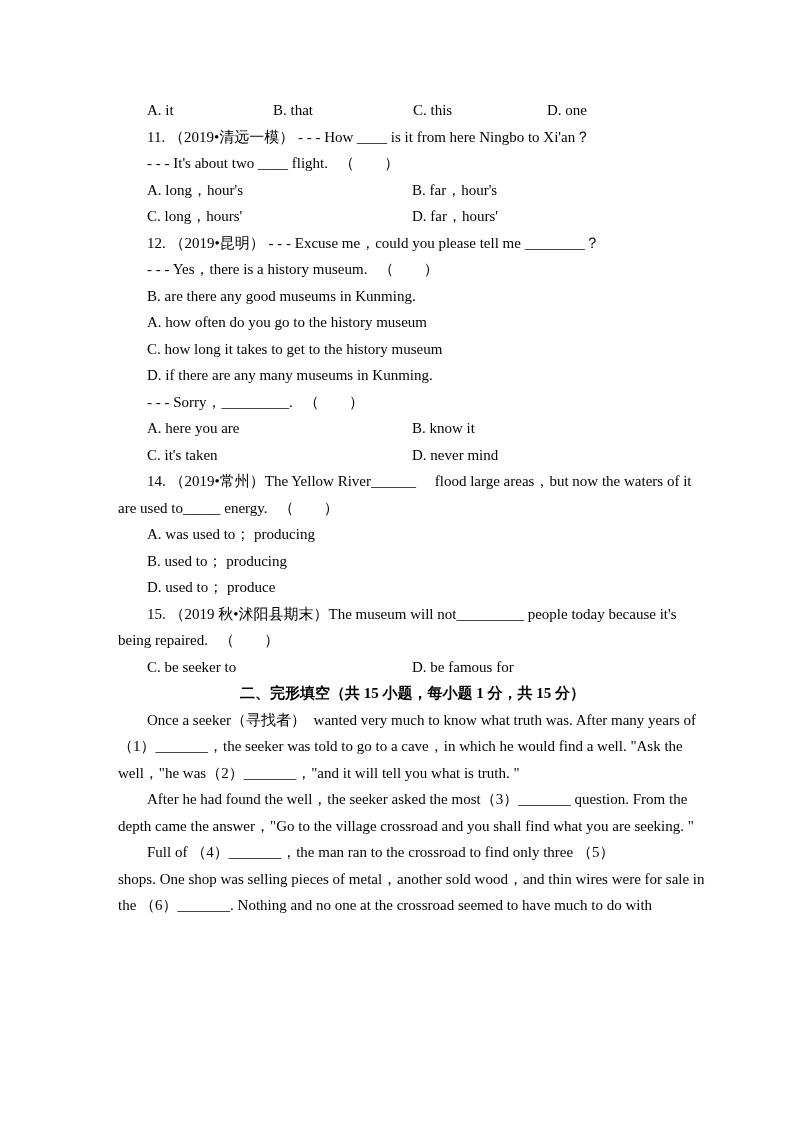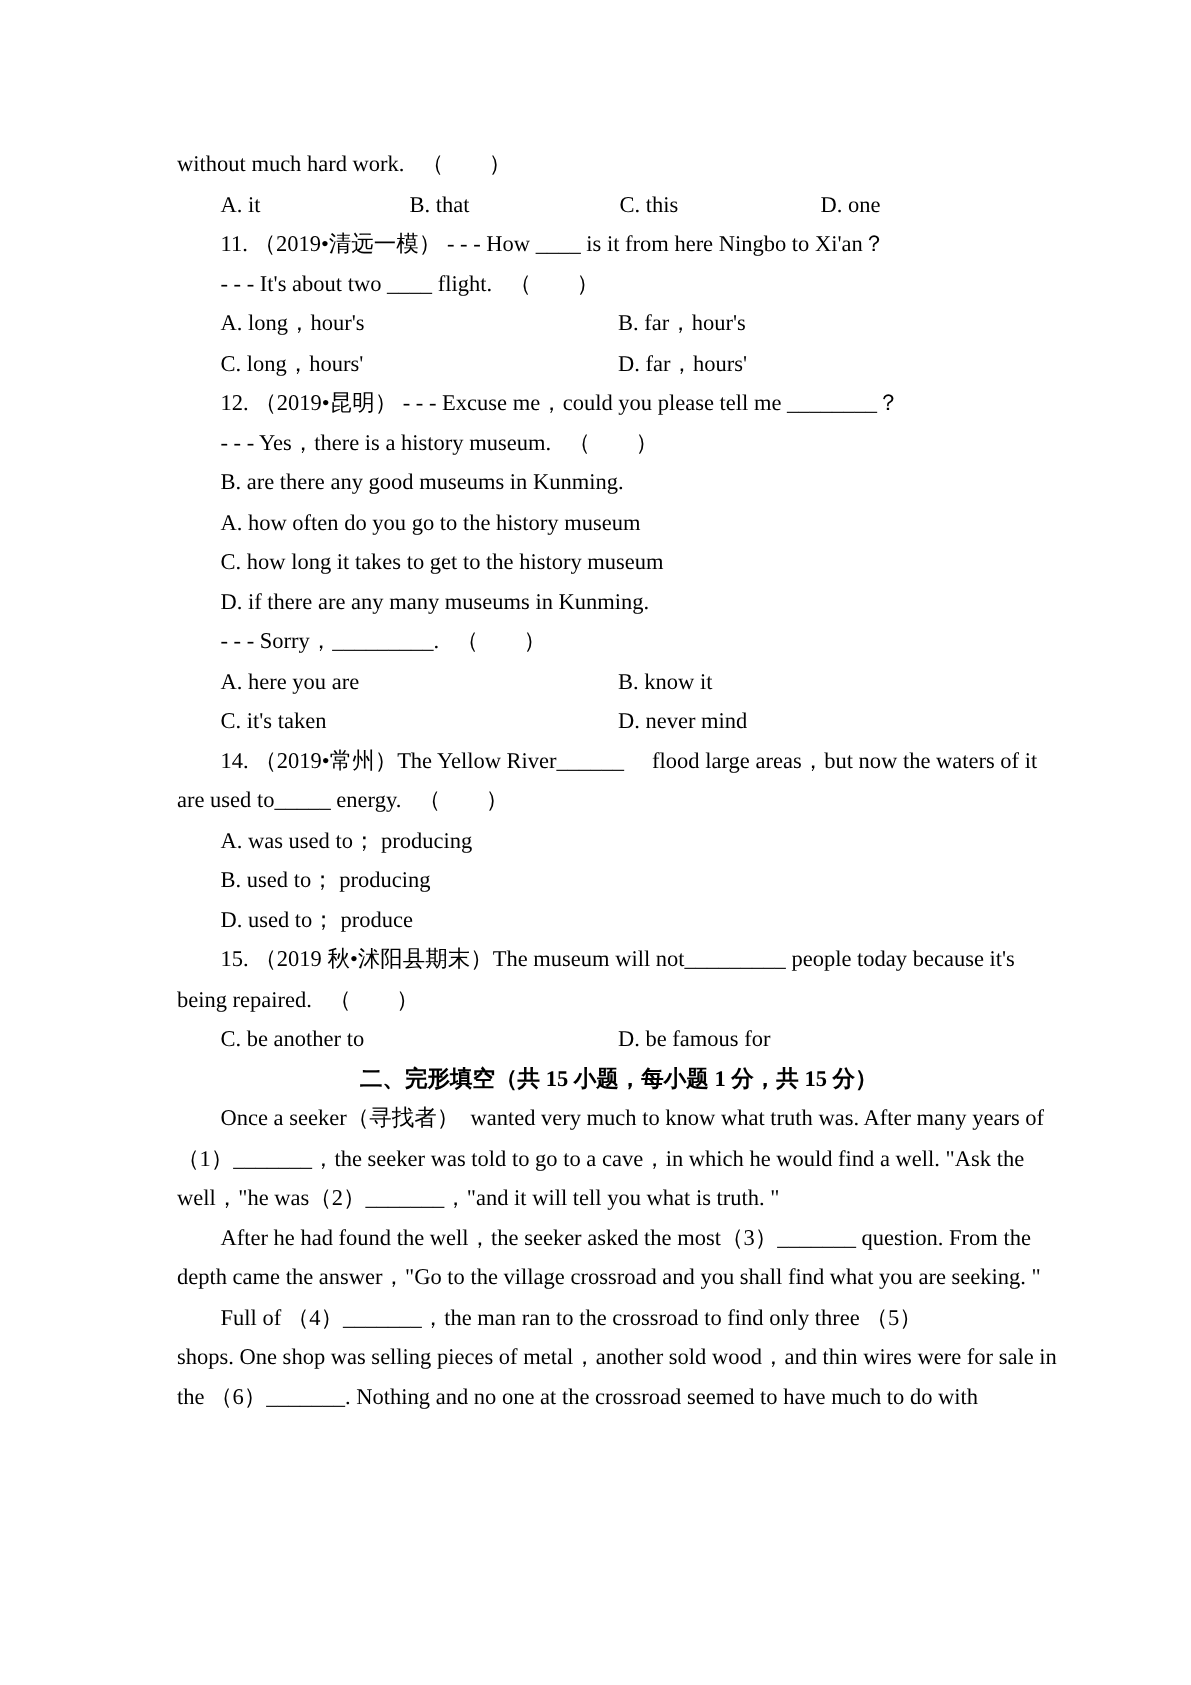--- a/index.html
+++ b/index.html
@@ -12,21 +12,20 @@
   .ind{padding-left:29px;}
   .bold{font-weight:700;text-align:center;}
   .c{position:absolute;top:0;white-space:pre;}
   .p1{left:29px}.p2{left:155px}.p3{left:295px}.p4{left:429px}.pb{left:294px}
 </style>
 </head>
 <body>
 
 <div class="page">
 
-  <div class="ln">without much hard work.   （　　）</div>
   <div class="ln">
     <span class="c p1">A. it</span>
     <span class="c p2">B. that</span>
     <span class="c p3">C. this</span>
     <span class="c p4">D. one</span>
   </div>
 
   <div class="ln ind">11. （2019•清远一模） - - - How ____ is it from here Ningbo to Xi'an？</div>
   <div class="ln ind">- - - It's about two ____ flight.   （　　）</div>
   <div class="ln">
@@ -57,21 +56,21 @@
 
   <div class="ln ind">14. （2019•常州）The Yellow River______　 flood large areas，but now the waters of it</div>
   <div class="ln">are used to_____ energy.   （　　）</div>
   <div class="ln ind">A. was used to； producing</div>
   <div class="ln ind">B. used to； producing</div>
   <div class="ln ind">D. used to； produce</div>
 
   <div class="ln ind">15. （2019 秋•沭阳县期末）The museum will not_________ people today because it's</div>
   <div class="ln">being repaired.   （　　）</div>
   <div class="ln">
-    <span class="c p1">C. be another to</span>
+    <span class="c p1">C. be seeker to</span>
     <span class="c pb">D. be famous for</span>
   </div>
 
   <div class="ln ind bold">二、完形填空（共 15 小题，每小题 1 分，共 15 分）</div>
 
   <div class="ln ind">Once a seeker（寻找者）  wanted very much to know what truth was. After many years of</div>
   <div class="ln">（1）_______，the seeker was told to go to a cave，in which he would find a well. "Ask the</div>
   <div class="ln">well，"he was（2）_______，"and it will tell you what is truth. "</div>
   <div class="ln ind">After he had found the well，the seeker asked the most（3）_______ question. From the</div>
   <div class="ln">depth came the answer，"Go to the village crossroad and you shall find what you are seeking. "</div>

